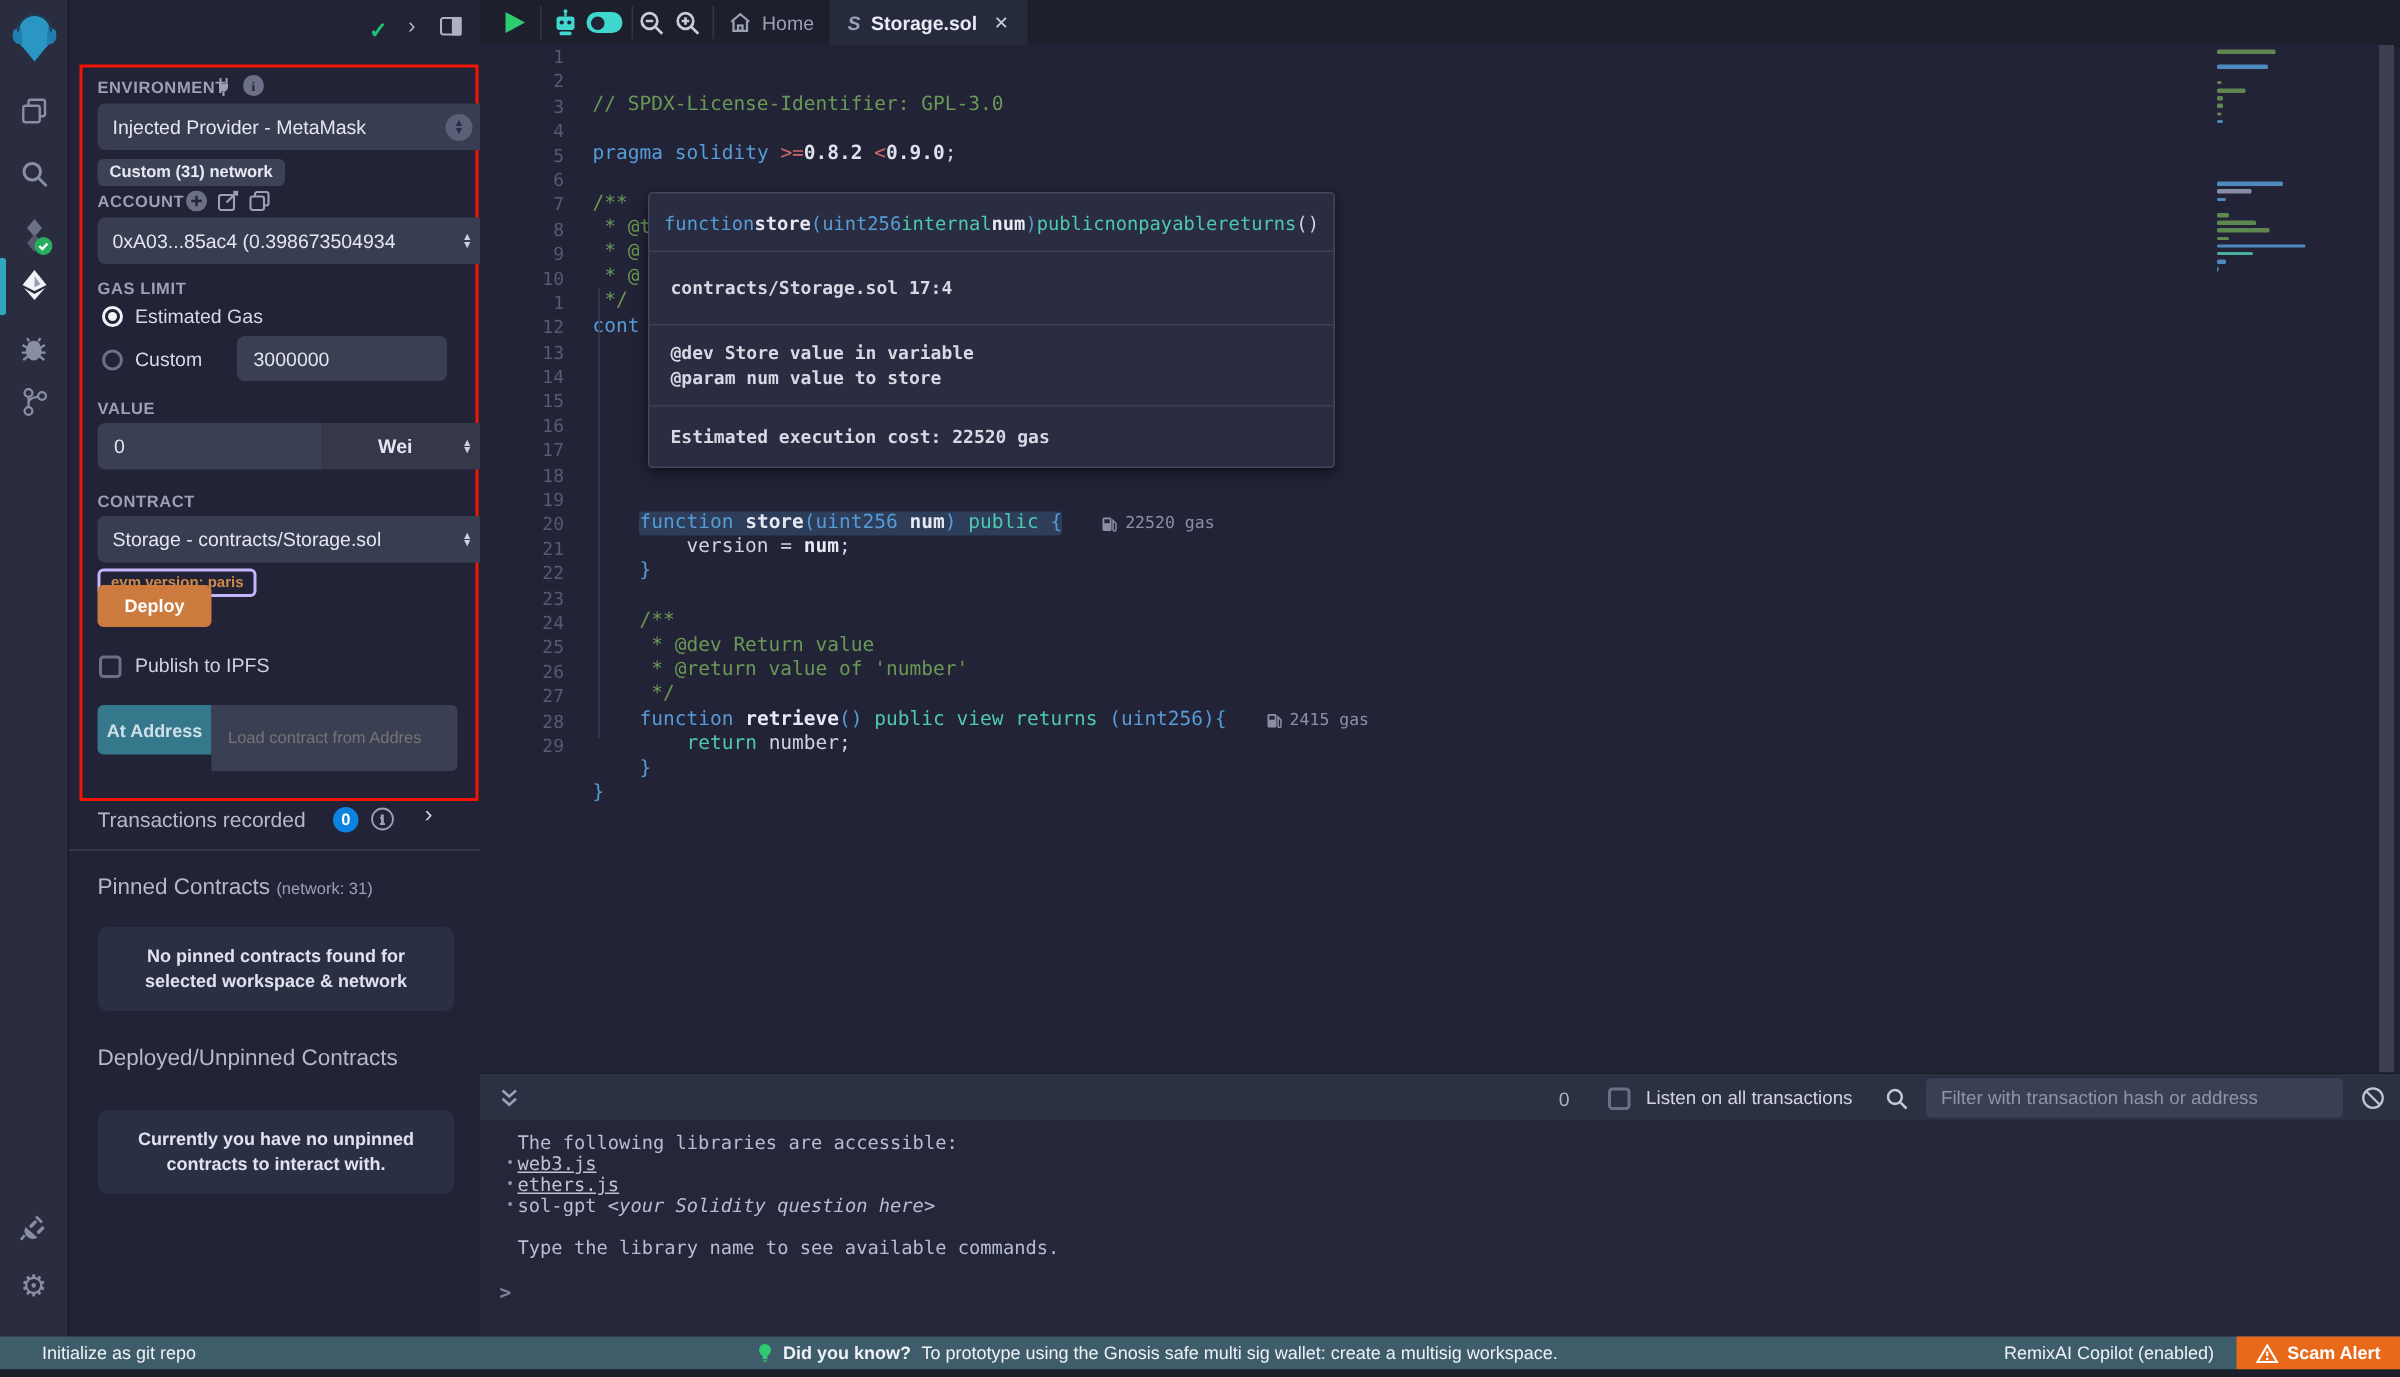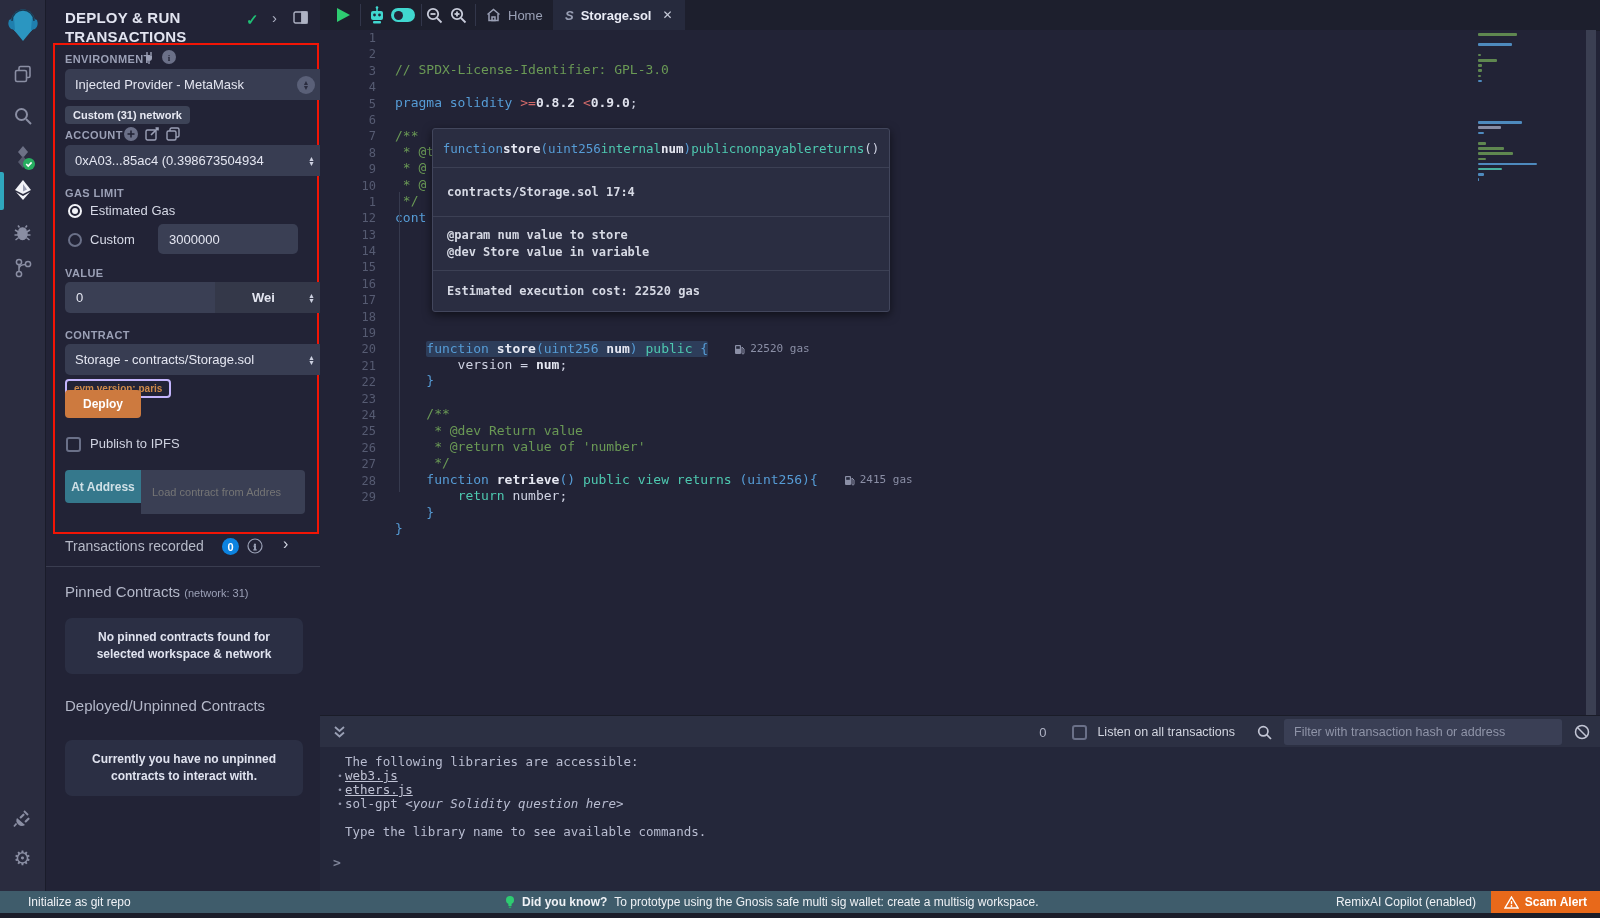--- a/index.html
+++ b/index.html
@@ -152,23 +152,20 @@
         <path d="M4.5 15.5 L2 18.5" stroke="#8a8ea3" stroke-width="1.8"></path>
         <path d="M12 3 L16 7" stroke="#8a8ea3" stroke-width="1.8"></path>
       </svg>
     </div>
     <div class="ib-item" style="top:838px;">
       <span class="gear-glyph">⚙</span>
     </div>
   </div>
 
   <div id="sidepanel">
-    <div class="abs" style="left:19px;top:8px;width:180px;">
-      <span class="sp-title">DEPLOY &amp; RUN TRANSACTIONS</span>
-    </div>
     <span class="abs" style="left:200px;top:11px;color:#1fbf75;font-size:15px;font-weight:bold;">✓</span>
     <span class="abs" style="left:226px;top:9px;color:#aeb2c4;font-size:15px;cursor:pointer;">›</span>
     <svg class="abs" style="left:247px;top:11px;cursor:pointer;" width="15" height="13" viewBox="0 0 15 13" fill="none" stroke="#aeb2c4" stroke-width="1.4">
       <rect x="1" y="1" width="13" height="11" rx="1.5"></rect>
         <line x1="9" y1="1" x2="9" y2="12"></line>
         <rect x="9" y="1" width="5" height="11" fill="#aeb2c4"></rect>
     </svg>
 
     <div class="redbox" style="left:7px;top:43px;width:262px;height:487px;"></div>
 
@@ -532,22 +529,22 @@
         <span class="tk-pl"> </span>
         <span class="tk-tp">nonpayable</span>
         <span class="tk-pl"> </span>
         <span class="tk-tp">returns</span>
         <span class="tk-pl"> ()</span>
       </div>
     <div class="tt-sec" style="height:48px;">
       <span>contracts/Storage.sol 17:4</span>
     </div>
     <div class="tt-sec" style="height:53px;line-height:17px;" id="tt-doc">
+        <div>@dev Store value in variable</div>
         <div>@param num value to store</div>
-        <div>@dev Store value in variable</div>
       </div>
     <div class="tt-sec" style="height:40px;">
       <span>Estimated execution cost: 22520 gas</span>
     </div>
   </div>
 
   <div id="termbar">
     <svg style="margin-left:13px;cursor:pointer;" width="13" height="14" viewBox="0 0 13 14" fill="none" stroke="#9aa0b5" stroke-width="1.8">
       <path d="M2 2 L6.5 6 L11 2"></path>
         <path d="M2 7.5 L6.5 11.5 L11 7.5"></path>

